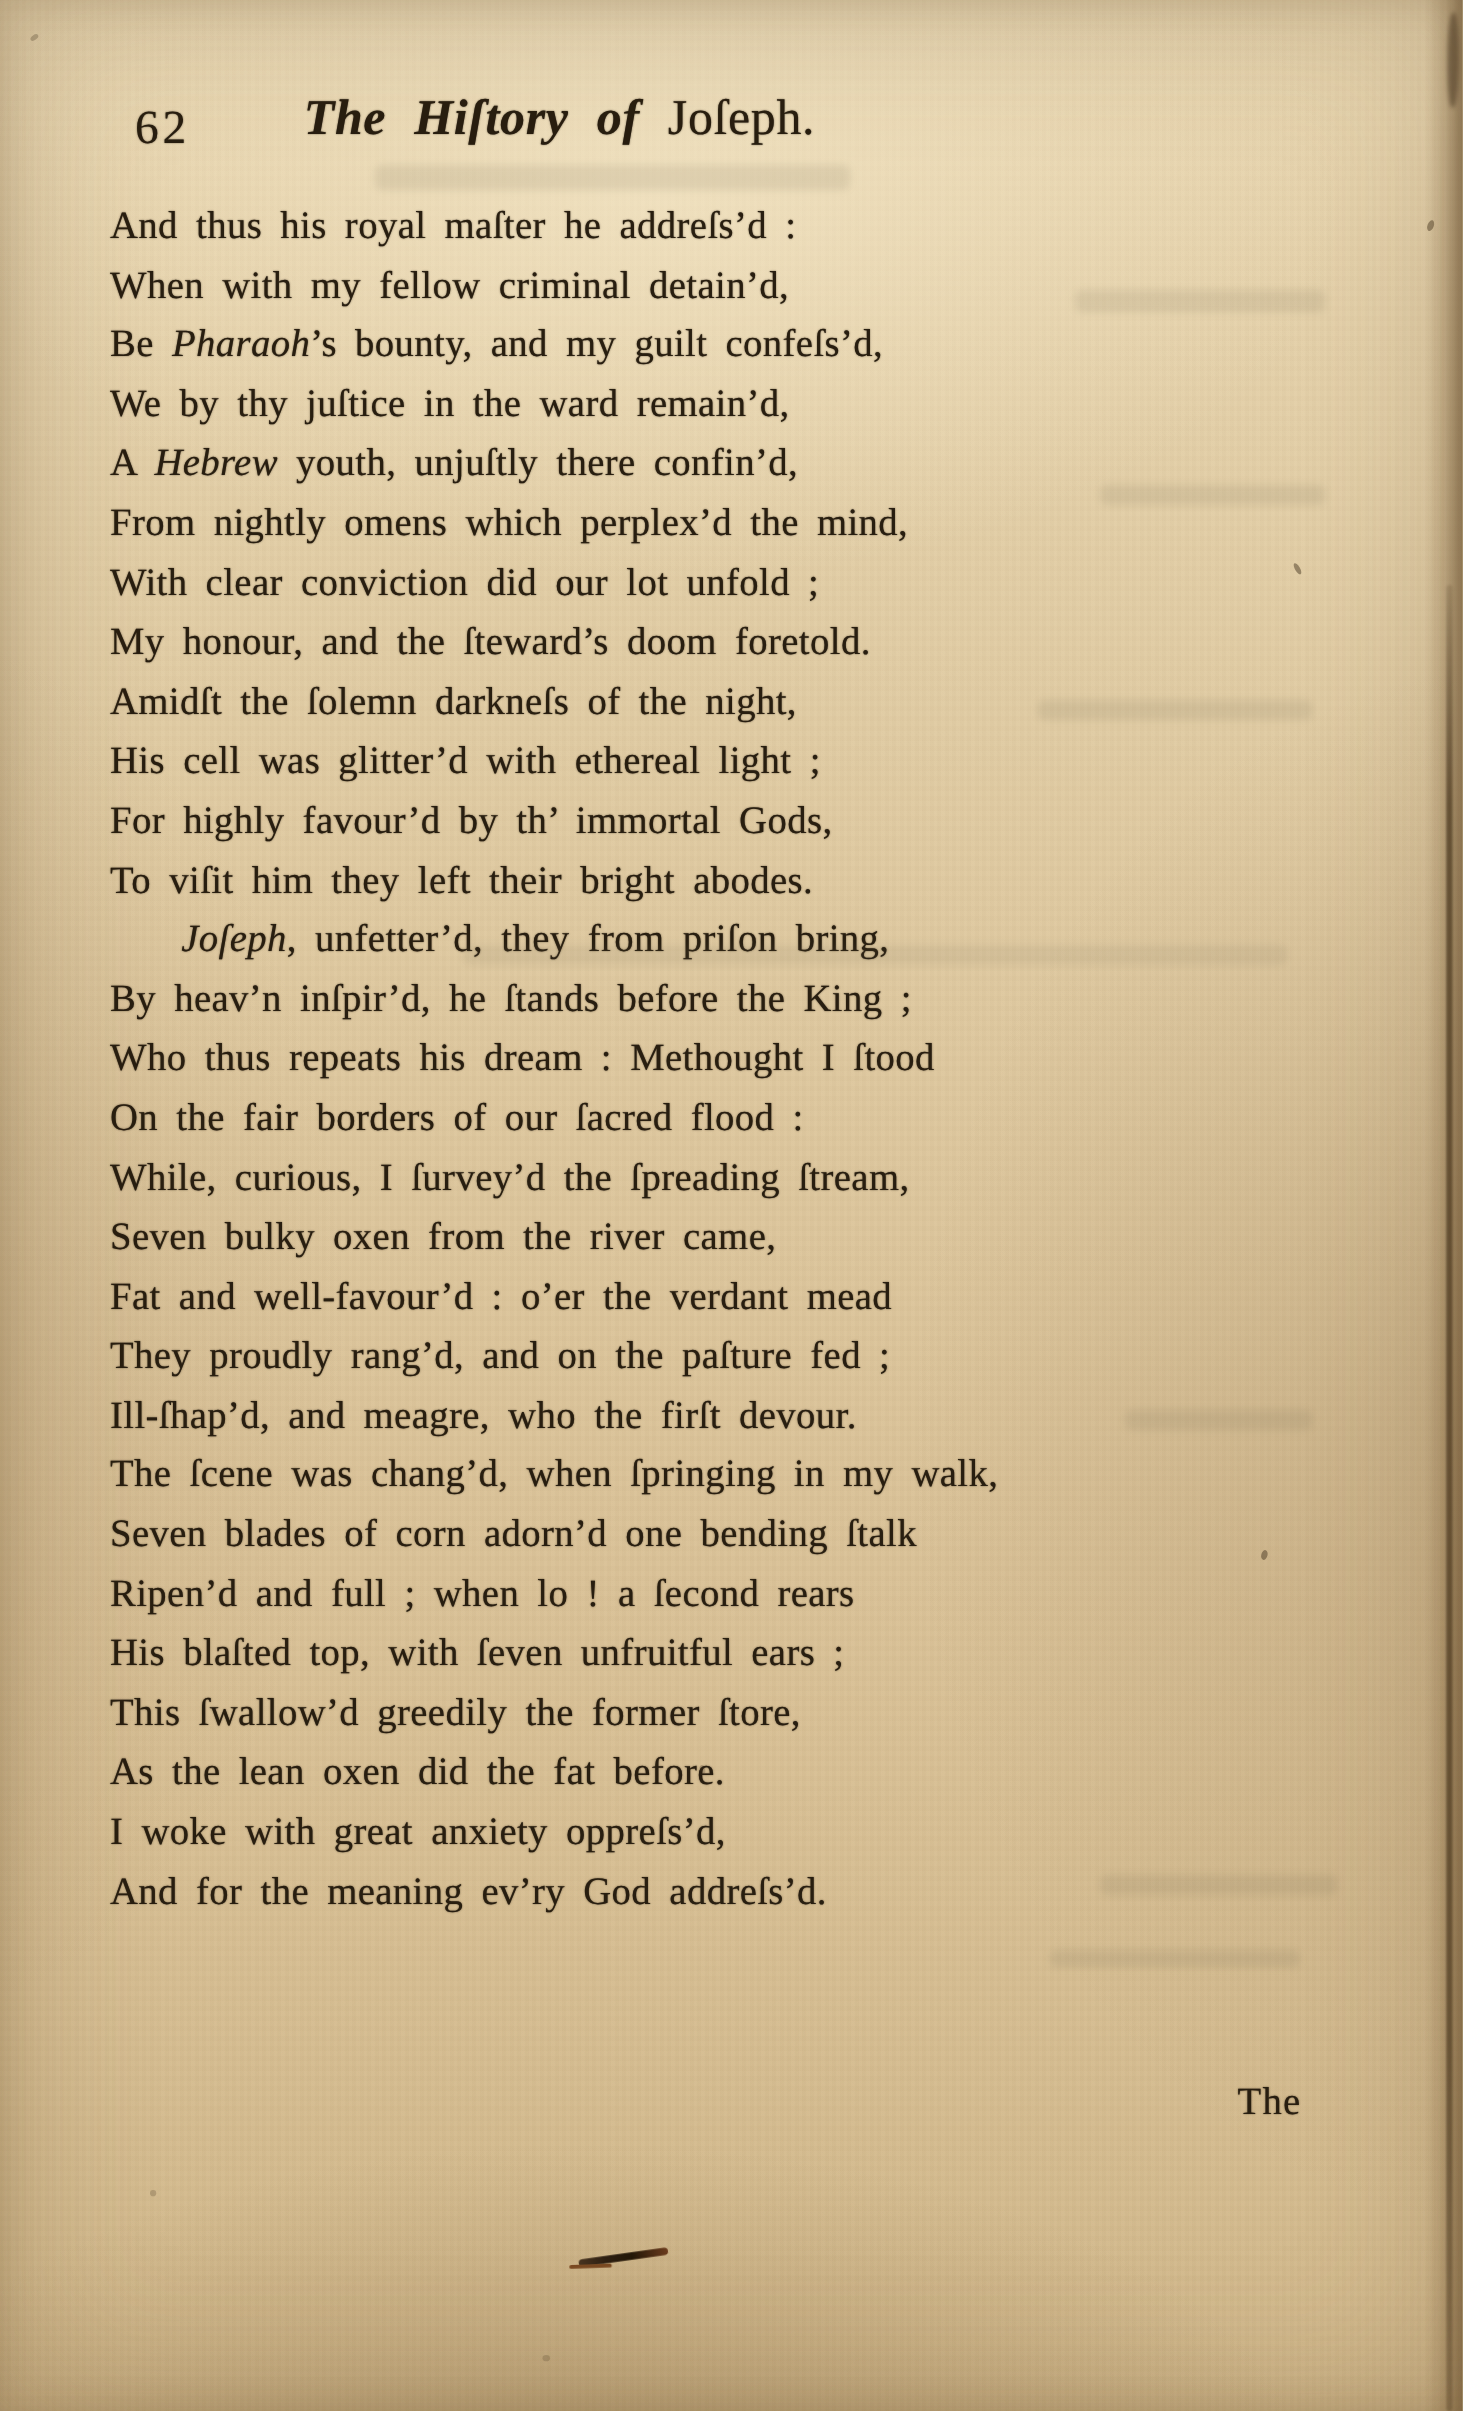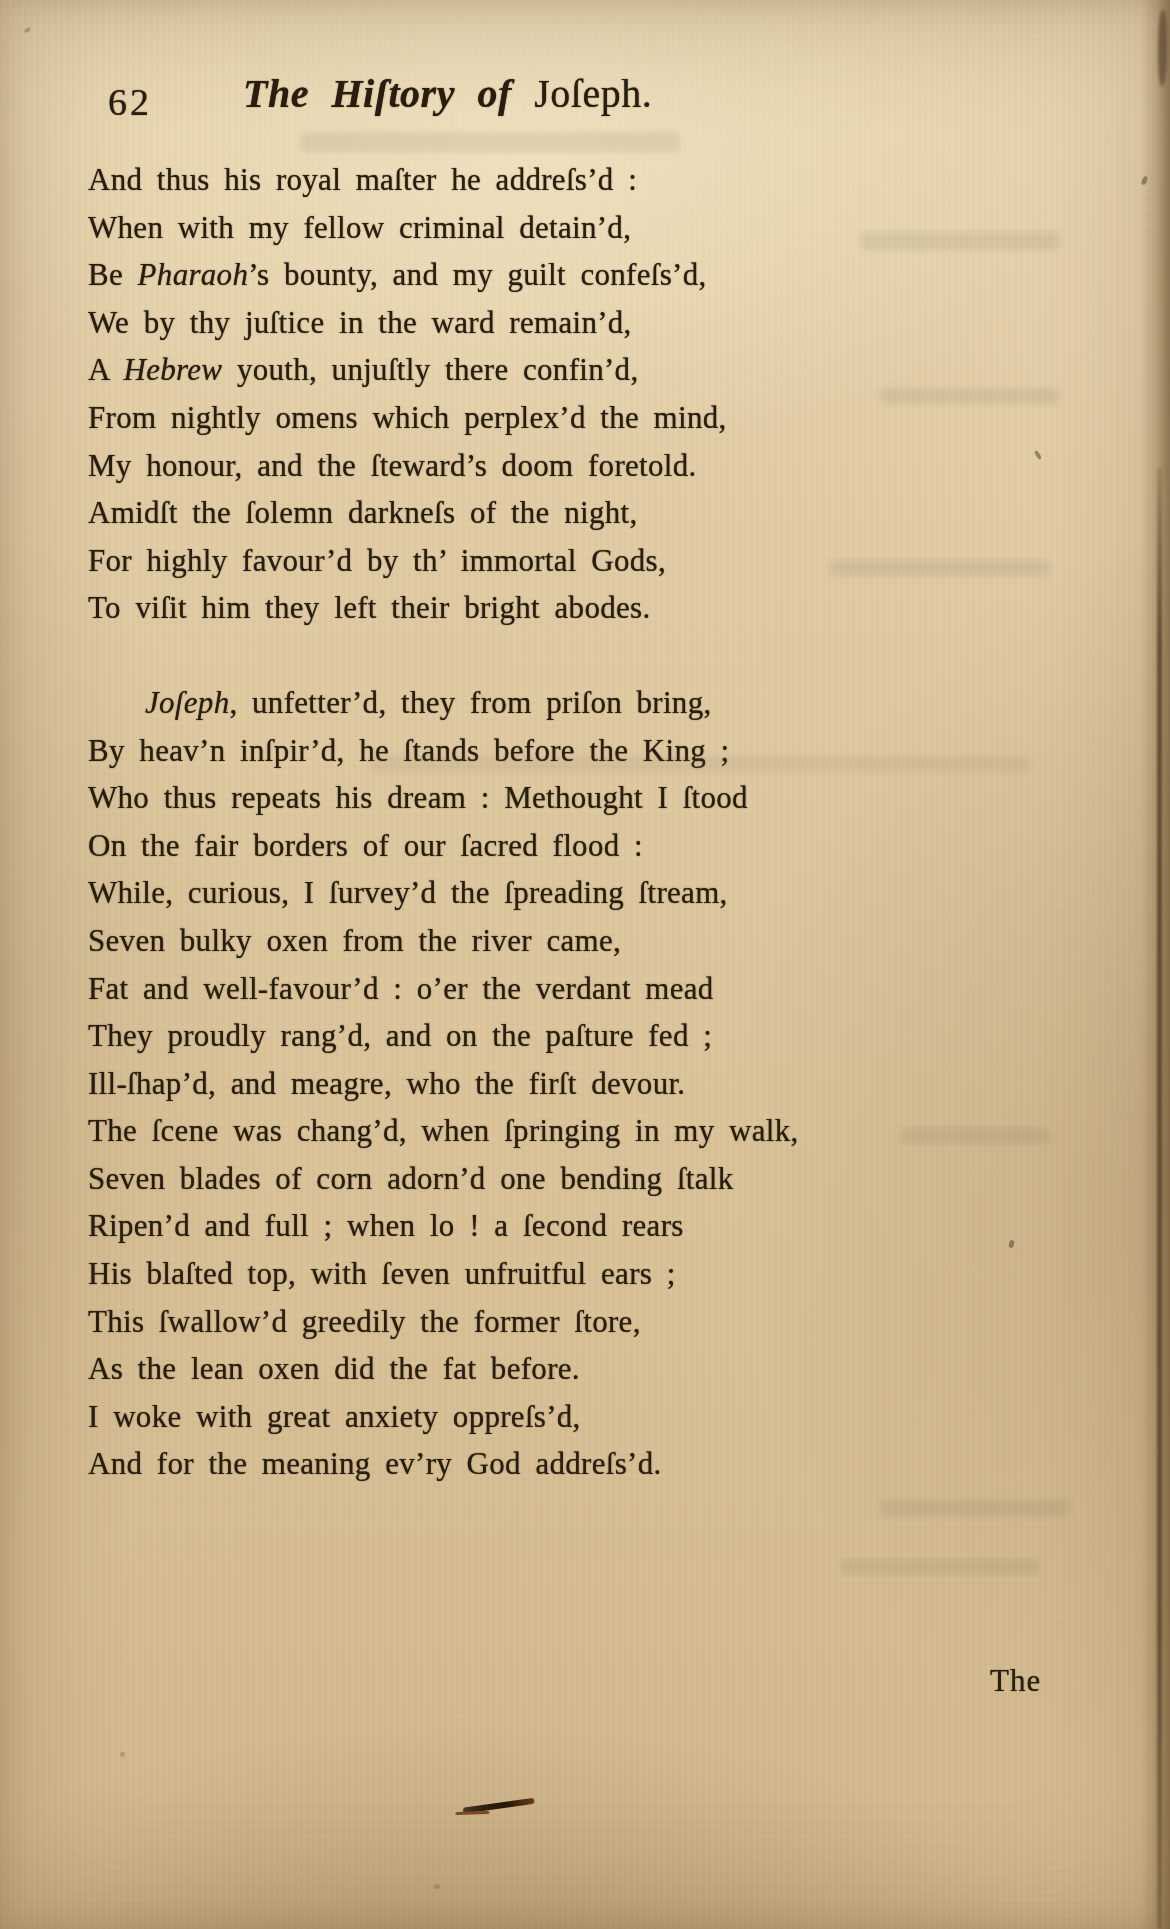--- a/index.html
+++ b/index.html
@@ -35,21 +35,21 @@
     font-size:40px;word-spacing:12px;letter-spacing:0.5px;white-space:nowrap;
   }
   .running-title .it{font-style:italic;font-weight:bold;}
 
   .poem{
     position:absolute;left:88px;top:156px;width:980px;
     font-size:31px;line-height:47.6px;
     letter-spacing:0.3px;word-spacing:6.5px;
     white-space:nowrap;
   }
-  .stanza + .stanza{margin-top:47px;}
+  .stanza + .stanza{}
   .poem-line{height:47.6px;}
   .poem-line.indent{padding-left:57px;}
   .it{font-style:italic;}
 
   .catchword{
     position:absolute;left:990px;top:1663px;
     font-size:31px;letter-spacing:1px;
   }
 
   
@@ -110,22 +110,24 @@
   <div class="running-title ink"><span class="it">The Hiſtory of</span> <span>Joſeph.</span></div>
 
   <div class="poem ink">
       <div class="stanza">
         <div class="poem-line"><span>And thus his royal maſter he addreſs’d :</span></div>
         <div class="poem-line"><span>When with my fellow criminal detain’d,</span></div>
         <div class="poem-line"><span>Be </span><span class="it">Pharaoh</span><span>’s bounty, and my guilt confeſs’d,</span></div>
         <div class="poem-line"><span>We by thy juſtice in the ward remain’d,</span></div>
         <div class="poem-line"><span>A </span><span class="it">Hebrew</span><span> youth, unjuſtly there confin’d,</span></div>
         <div class="poem-line"><span>From nightly omens which perplex’d the mind,</span></div>
+        <div class="poem-line"><span>With clear conviction did our lot unfold ;</span></div>
         <div class="poem-line"><span>My honour, and the ſteward’s doom foretold.</span></div>
         <div class="poem-line"><span>Amidſt the ſolemn darkneſs of the night,</span></div>
+        <div class="poem-line"><span>His cell was glitter’d with ethereal light ;</span></div>
         <div class="poem-line"><span>For highly favour’d by th’ immortal Gods,</span></div>
         <div class="poem-line"><span>To viſit him they left their bright abodes.</span></div>
       </div>
       <div class="stanza">
         <div class="poem-line indent"><span class="it">Joſeph</span><span>, unfetter’d, they from priſon bring,</span></div>
         <div class="poem-line"><span>By heav’n inſpir’d, he ſtands before the King ;</span></div>
         <div class="poem-line"><span>Who thus repeats his dream :  Methought I ſtood</span></div>
         <div class="poem-line"><span>On the fair borders of our ſacred flood :</span></div>
         <div class="poem-line"><span>While, curious, I ſurvey’d the ſpreading ſtream,</span></div>
         <div class="poem-line"><span>Seven bulky oxen from the river came,</span></div>

